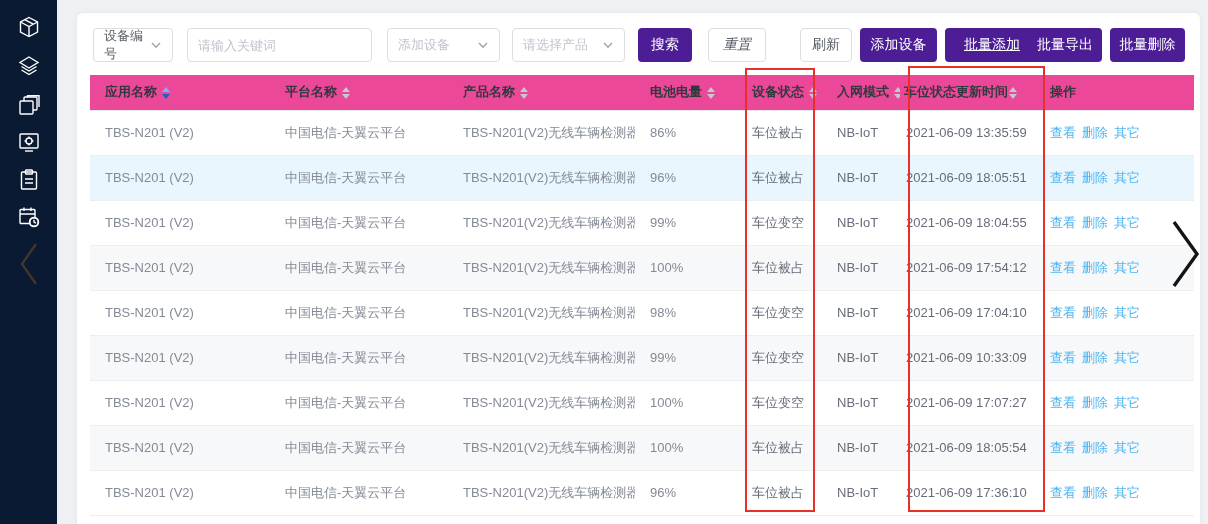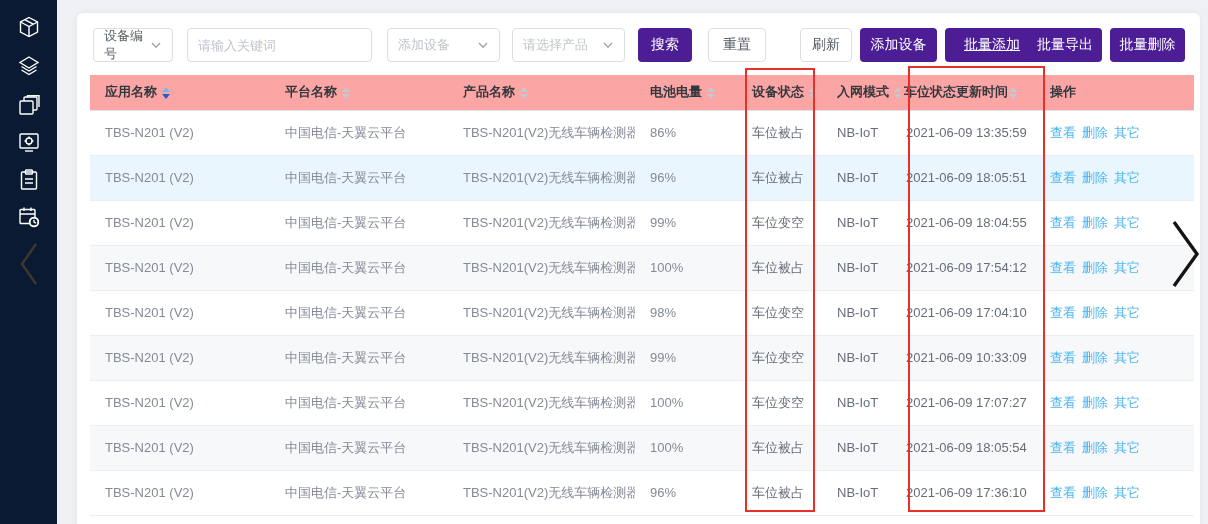--- a/index.html
+++ b/index.html
@@ -43,21 +43,21 @@
     border-radius:4px; border:1px solid transparent; cursor:pointer;
     display:flex; align-items:center; justify-content:center;
     font-size:14px; padding:0;
   }
   .btn.blue  { background:#4c1d95; color:#fff; }
   .btn.plain { background:#fff; color:#545a62; border-color:#dcdee2; }
   
   .tablewrap { position:absolute; left:13px; top:62px; width:1104px; }
   table { border-collapse:collapse; table-layout:fixed; width:1104px; font-size:13px; }
   thead th {
-    background:#fca5a5; height:35px; text-align:left; font-weight:bold;
+    background:#ec4899; height:35px; text-align:left; font-weight:bold;
     color:#33383f; padding:0 0 0 15px; border-bottom:1px solid #e3e6ea;
     white-space:nowrap; overflow:hidden;
   }
   tbody td {
     height:45px; padding:0 0 0 15px; border-bottom:1px solid #eceef1;
     color:#848a96; white-space:nowrap; overflow:hidden; background:transparent;
   }
   tbody tr:nth-child(even) td { background:#f7f8f9; }
   tbody tr.highlighted td { background:#e9f6fe; }
   td.dim  { color:#666d79; }
@@ -153,21 +153,21 @@
   </div>
 
   <div class="ctrl boxed sel" style="left:435px; width:113px;">
     <span class="ph">请选择产品</span>
     <svg viewBox="0 0 12 12">
         <path d="M2 4 L6 8.2 L10 4" fill="none" stroke="#a0a4ab" stroke-width="1.4"></path>
       </svg>
   </div>
 
   <button class="ctrl btn blue" style="left:561px; width:54px;">搜索</button>
-  <button class="ctrl btn plain" style="left:631px; width:58px;">重置</button>
+  <button class="ctrl btn plain" style="left:631px; width:58px;font-style:italic;">重置</button>
   <button class="ctrl btn plain" style="left:723px; width:52px;">刷新</button>
   <button class="ctrl btn blue" style="left:783px; width:77px;">添加设备</button>
   <button class="ctrl btn blue" style="left:868px; width:94px;text-decoration:underline;">批量添加</button>
   <button class="ctrl btn blue" style="left:951px; width:74px;">批量导出</button>
   <button class="ctrl btn blue" style="left:1033px;width:75px;">批量删除</button>
 
   <div class="tablewrap">
     <table>
       <colgroup>
         <col style="width:180px">

